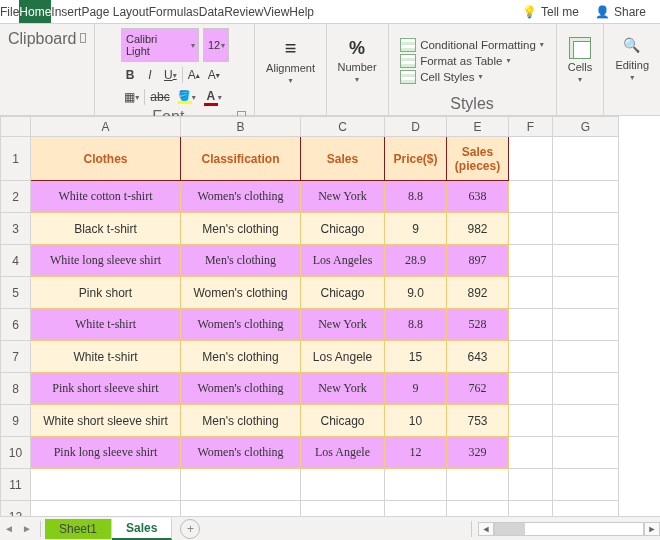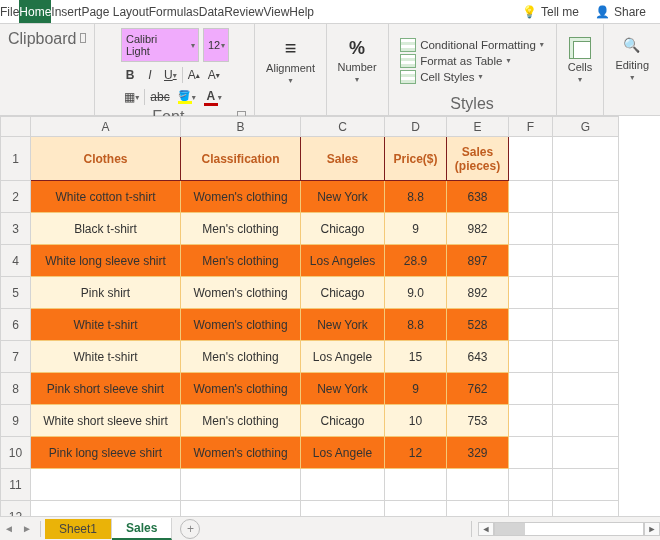--- a/index.html
+++ b/index.html
@@ -69,29 +69,29 @@
 
 table.sheet { border-collapse:collapse; position:absolute; left:0; top:0; }
 table.sheet th, table.sheet td { border:1px solid #d4d4d4; font-size:12px; }
 th.colhdr { background:#f3f2f1; height:20px; font-weight:normal; color:#555; text-align:center; border-top:none; }
 th.rowhdr { background:#f3f2f1; width:30px; font-weight:normal; color:#555; text-align:center; border-left:none; }
 th.rowhdr.first { height:20px; }
 
 td.cell { background:#fff; text-align:center; padding:0 4px; height:32px; color:#333; }
 tr.hdrrow td.cell { background:#ffe9c7; color:#c05d20; font-weight:bold; height:44px; border:1px solid #7f1d1d;}
 td.highlight { background:#fff4da !important; border:1px solid #f4c978 !important; }
-td.normal { background:#f97316; border:1px solid #f4c978 !important; }
+td.normal { background:#f0abfc; border:1px solid #f4c978 !important;font-family:Liberation Serif, serif; }
 
 
 .cA{width:150px;} .cB{width:120px;} .cC{width:84px;} .cD{width:62px;} .cE{width:62px;} .cF{width:44px;} .cG{width:66px;}
 
 
 .sheettabs { position:absolute; bottom:0; left:0; right:0; height:24px; background:#f3f2f1; border-top:1px solid #d4d4d4; display:flex; align-items:center; }
 .sheettabs .navbtn { width:18px; text-align:center; color:#888; font-size:10px; cursor:pointer; }
-.sheettabs .stab { padding:3px 14px; font-size:12px; color:#444; border-right:1px solid #d4d4d4; background:#eab308; cursor:pointer; }
+.sheettabs .stab { padding:3px 14px; font-size:12px; color:#444; border-right:1px solid #d4d4d4; background:#84cc16; cursor:pointer; }
 .sheettabs .stab.active { background:#fff; color:#217346; font-weight:bold; border-bottom:2px solid #217346; }
 .sheettabs .addsheet { width:20px; height:20px; border:1px solid #bbb; border-radius:50%; display:flex;align-items:center;justify-content:center;margin-left:8px;color:#888;font-size:12px;cursor:pointer;}
 .sheettabs .scroll { margin-left:auto; display:flex; align-items:center; gap:0; }
 .sheettabs .sbar { width:150px; height:14px; border:1px solid #ccc; background:#fff; position:relative; }
 .sheettabs .sbar .thumb{ position:absolute; left:0; top:0; bottom:0; width:30px; background:#d4d4d4; }
 .sheettabs .arrow { width:16px; height:14px; border:1px solid #ccc; display:flex;align-items:center;justify-content:center;font-size:9px;color:#666;background:#f9f9f9;cursor:pointer; }
 </style>
 </head>
 <body>
 
@@ -303,21 +303,21 @@
           <td class="cell cA normal">White long sleeve shirt</td>
           <td class="cell cB normal">Men's clothing</td>
           <td class="cell cC normal">Los Angeles</td>
           <td class="cell cD normal">28.9</td>
           <td class="cell cE normal">897</td>
           <td class="cell cF"></td>
           <td class="cell cG"></td>
         </tr>
         <tr>
           <th class="rowhdr">5</th>
-          <td class="cell cA highlight">Pink shirt</td>
+          <td class="cell cA highlight">Pink short</td>
           <td class="cell cB highlight">Women's clothing</td>
           <td class="cell cC highlight">Chicago</td>
           <td class="cell cD highlight">9.0</td>
           <td class="cell cE highlight">892</td>
           <td class="cell cF"></td>
           <td class="cell cG"></td>
         </tr>
         <tr>
           <th class="rowhdr">6</th>
           <td class="cell cA normal">White t-shirt</td>

